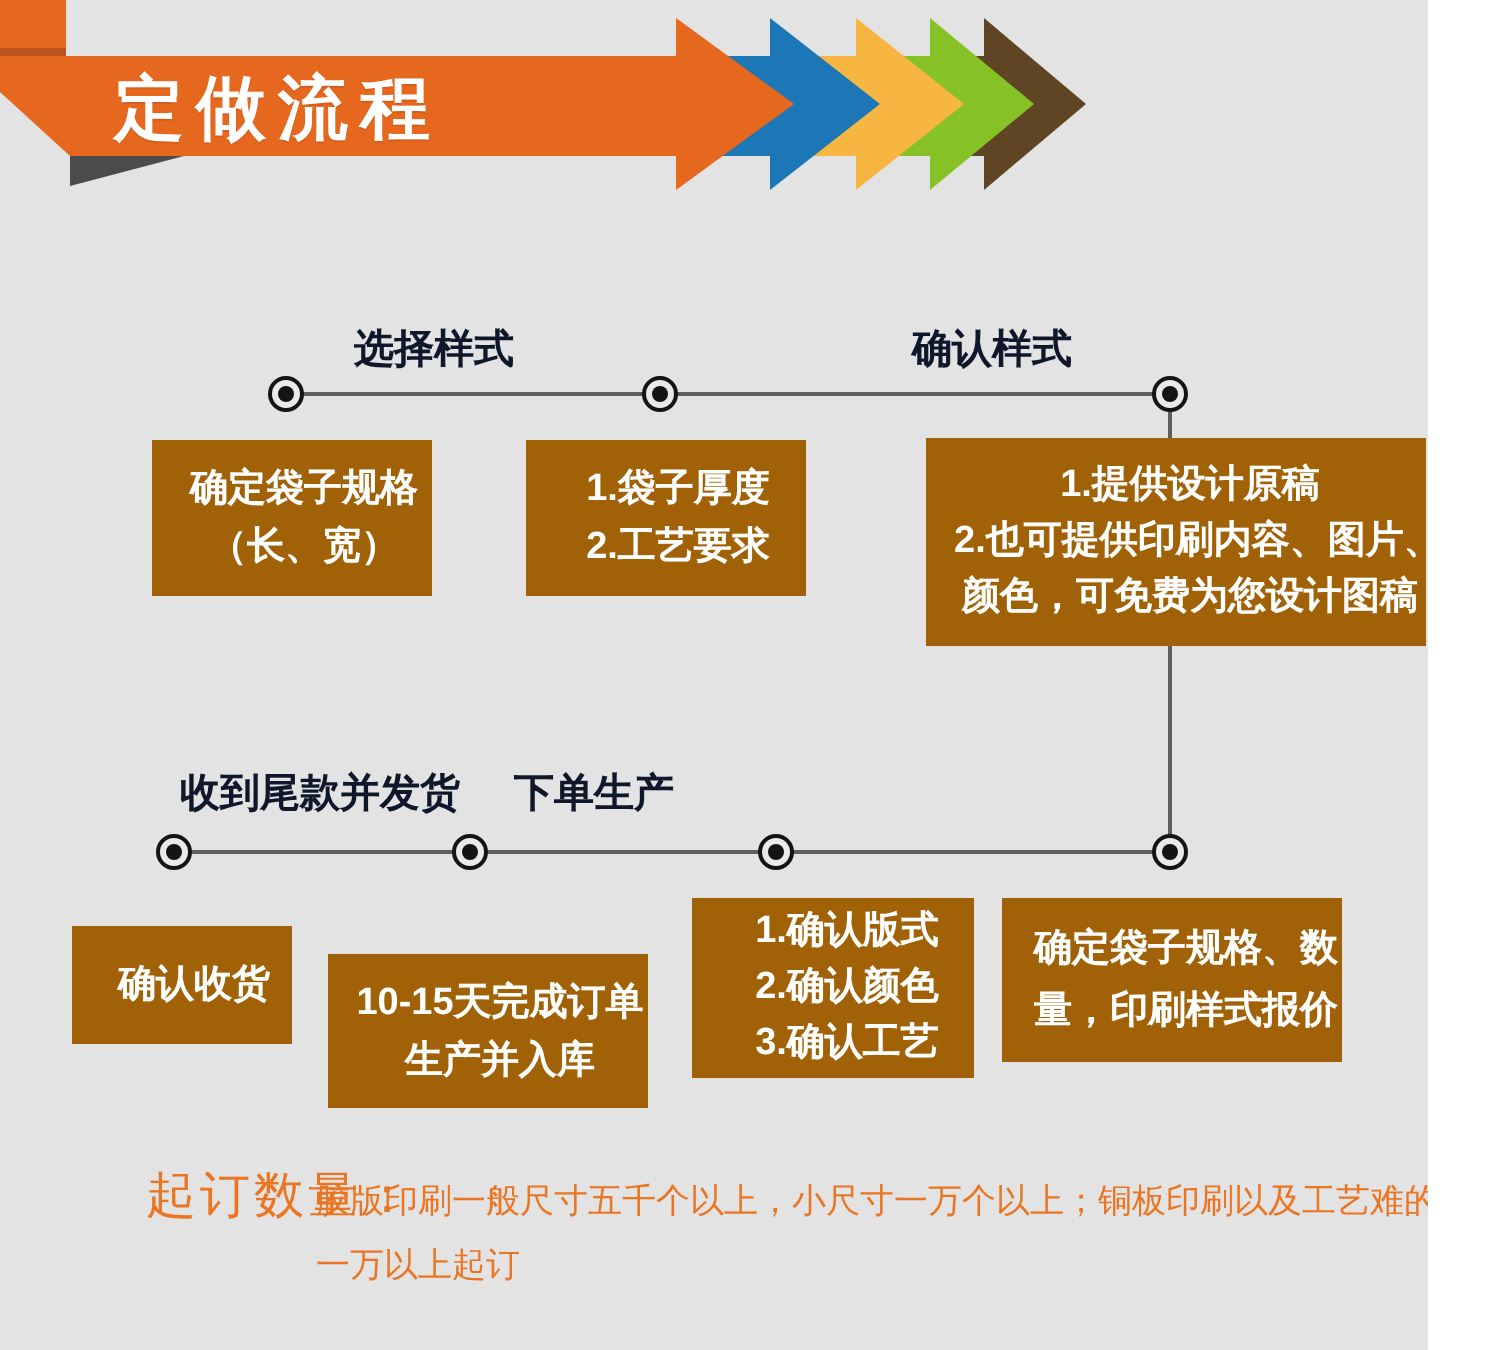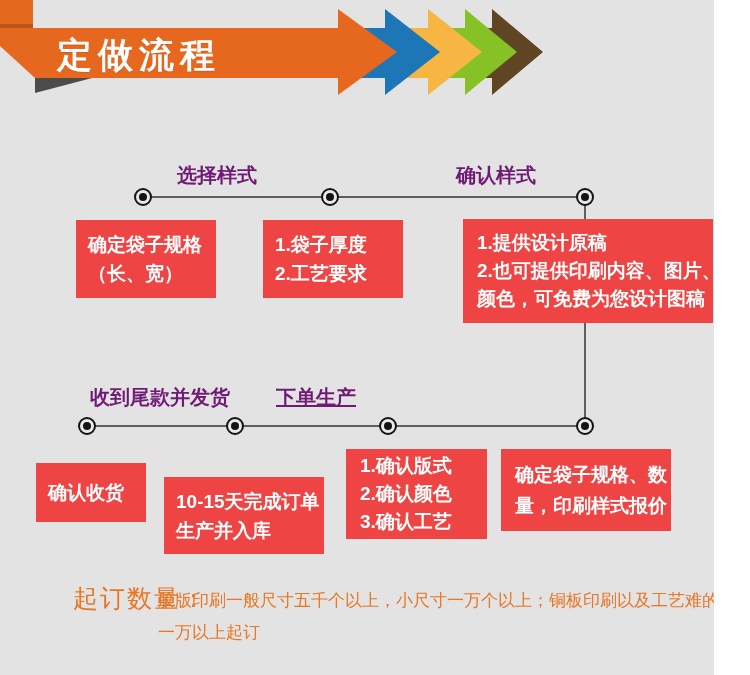--- a/index.html
+++ b/index.html
@@ -17,26 +17,26 @@
   
   .hline{position:absolute;height:2px;background:#5f5f5f;z-index:1;}
   .vline{position:absolute;width:2px;background:#5f5f5f;z-index:0;}
   .dot{position:absolute;width:14px;height:14px;border:2px solid #141414;border-radius:50%;
        background:#e9e9e9;z-index:3;}
   .dot-inner{position:absolute;left:50%;top:50%;width:8px;height:8px;margin:-4px 0 0 -4px;
        background:#141414;border-radius:50%;}
 
   
   .step-label{position:absolute;transform:translateX(-50%);white-space:nowrap;
-       color:#701a75;font-size:20px;font-weight:700;line-height:24px;z-index:2;}
+       color:#0f172a;font-size:20px;font-weight:700;line-height:24px;z-index:2;}
 
   
-  .box{position:absolute;background:#ef4444;color:#ffffff;font-size:19px;font-weight:700;
+  .box{position:absolute;background:#a16207;color:#ffffff;font-size:19px;font-weight:700;
        display:flex;flex-direction:column;justify-content:center;
-       padding-left:12px;box-sizing:border-box;z-index:2;}
+       padding-left:12px;box-sizing:border-box;z-index:2;text-align:center;}
   .box span{display:block;line-height:29px;white-space:nowrap;}
   .r1b1{left:76px;top:220px;width:140px;height:78px;}
   .r1b2{left:263px;top:220px;width:140px;height:78px;}
   .r1b3{left:463px;top:219px;width:250px;height:104px;padding-left:14px;}
   .r1b3 span{line-height:28px;}
   .r2b1{left:36px;top:463px;width:110px;height:59px;}
   .r2b2{left:164px;top:449px;width:160px;height:77px;margin-top:28px;}
   .r2b3{left:346px;top:449px;width:141px;height:90px;padding-left:14px;}
   .r2b3 span{line-height:28px;}
   .r2b4{left:501px;top:449px;width:170px;height:82px;padding-left:14px;}
@@ -106,21 +106,21 @@
       <span class="dot-inner"></span>
     </div>
   <div class="dot" style="left:379px;top:417px;">
       <span class="dot-inner"></span>
     </div>
   <div class="dot" style="left:576px;top:417px;">
       <span class="dot-inner"></span>
     </div>
 
   <div class="step-label" style="left:160px;top:385px;">收到尾款并发货</div>
-  <div class="step-label" style="left:316px;top:385px;text-decoration:underline;">下单生产</div>
+  <div class="step-label" style="left:297px;top:385px;">下单生产</div>
 
   <div class="box r2b1">
     <span>确认收货</span>
   </div>
   <div class="box r2b2">
     <span>10-15天完成订单</span>
     <span>生产并入库</span>
   </div>
   <div class="box r2b3">
     <span>1.确认版式</span>

